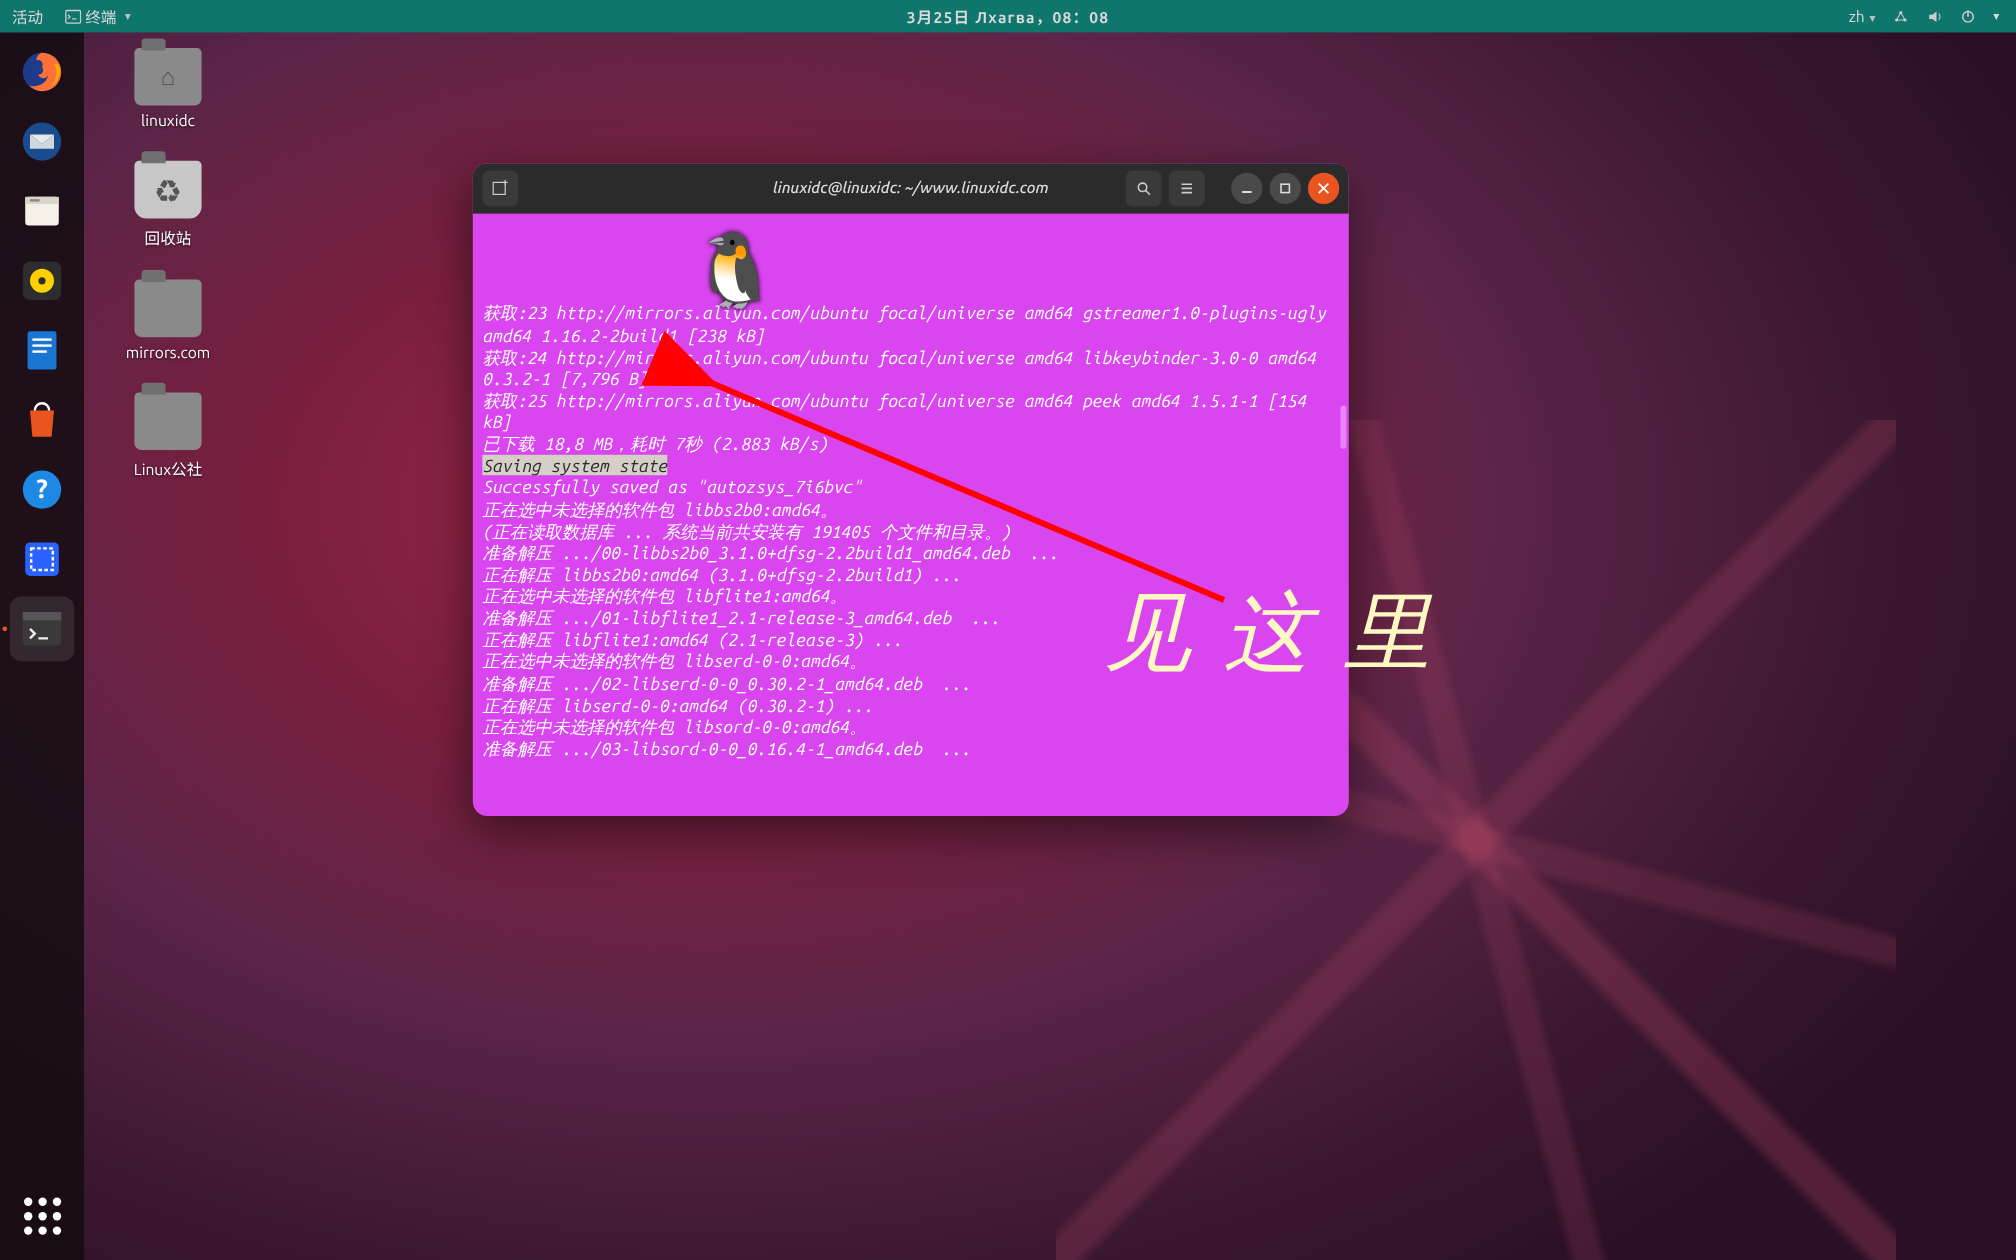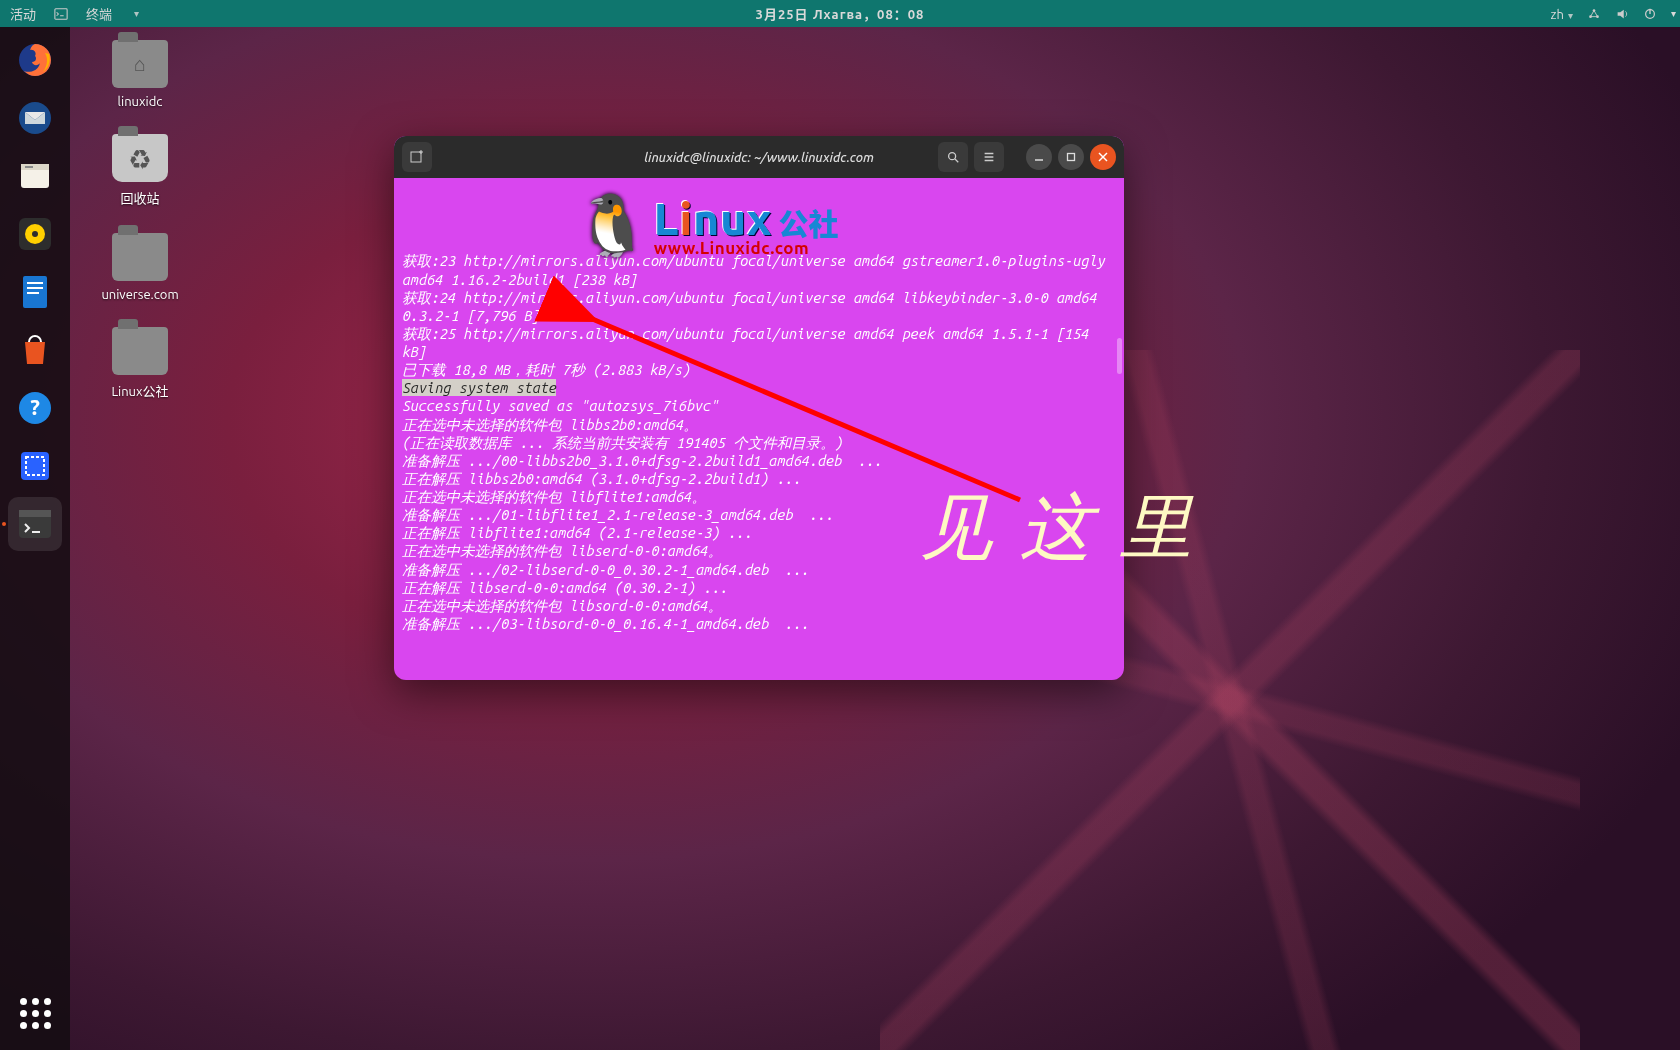--- a/index.html
+++ b/index.html
@@ -38,23 +38,23 @@
       height: 27px;
       background: #0f766e;
       color: #d9d9d9;
       display: flex;
       align-items: center;
       font-size: 13px;
       z-index: 100;
     }
     .topbar-left { display: flex; align-items: center; gap: 18px; padding-left: 10px; }
     .topbar-center { position:absolute; left:50%; transform:translateX(-50%); font-weight:700; letter-spacing:1px; }
-    .topbar-right { margin-left: auto; display: flex; align-items: center; gap: 14px; padding-right: 4px; }
+    .topbar-right { margin-left: auto; display: flex; align-items: center; gap: 14px; padding-right: 14px; }
     .topbar .dd::after { content:"▾"; font-size:10px; margin-left:4px; opacity:.8;}
-    .topbar-app { display:flex; align-items:center; gap:18px;}
+    .topbar-app { display:flex; align-items:center; gap:3px;}
     .tb-icon { display:inline-block; width:14px; height:14px; }
     
     .dock {
       position: absolute;
       left: 0; top: 27px; bottom: 0;
       width: 70px;
       background: rgba(20,12,18,0.88);
       display: flex;
       flex-direction: column;
       align-items: center;
@@ -294,21 +294,21 @@
     <div class="label">linuxidc</div>
   </div>
   <div class="dicon trash">
     <div class="glyph" style="border-radius:4px 4px 10px 10px;">
         <span class="inner-icon">♻</span>
       </div>
     <div class="label">回收站</div>
   </div>
   <div class="dicon">
     <div class="glyph"></div>
-    <div class="label">universe.com</div>
+    <div class="label">mirrors.com</div>
   </div>
   <div class="dicon">
     <div class="glyph"></div>
     <div class="label">Linux公社</div>
   </div>
 </div>
 
 <div class="terminal">
   <div class="term-titlebar">
     <div class="titlebar-left">
@@ -353,26 +353,20 @@
       </div>
     </div>
   </div>
   <div class="term-body" id="term-output">
     <div class="scrollbar-ind"></div>
   <div>获取:23 http://mirrors.aliyun.com/ubuntu focal/universe amd64 gstreamer1.0-plugins-ugly amd64 1.16.2-2build1 [238 kB]</div><div>获取:24 http://mirrors.aliyun.com/ubuntu focal/universe amd64 libkeybinder-3.0-0 amd64 0.3.2-1 [7,796 B]</div><div>获取:25 http://mirrors.aliyun.com/ubuntu focal/universe amd64 peek amd64 1.5.1-1 [154 kB]</div><div>已下载 18,8 MB，耗时 7秒 (2.883 kB/s)</div><div><span class="highlight">Saving system state</span></div><div>Successfully saved as "autozsys_7i6bvc"</div><div>正在选中未选择的软件包 libbs2b0:amd64。</div><div>(正在读取数据库 ... 系统当前共安装有 191405 个文件和目录。)</div><div>准备解压 .../00-libbs2b0_3.1.0+dfsg-2.2build1_amd64.deb  ...</div><div>正在解压 libbs2b0:amd64 (3.1.0+dfsg-2.2build1) ...</div><div>正在选中未选择的软件包 libflite1:amd64。</div><div>准备解压 .../01-libflite1_2.1-release-3_amd64.deb  ...</div><div>正在解压 libflite1:amd64 (2.1-release-3) ...</div><div>正在选中未选择的软件包 libserd-0-0:amd64。</div><div>准备解压 .../02-libserd-0-0_0.30.2-1_amd64.deb  ...</div><div>正在解压 libserd-0-0:amd64 (0.30.2-1) ...</div><div>正在选中未选择的软件包 libsord-0-0:amd64。</div><div>准备解压 .../03-libsord-0-0_0.16.4-1_amd64.deb  ...</div></div>
 </div>
 
 <div class="watermark">
   <span class="tux">🐧</span>
-  <div class="wm-text">
-    <div>
-      <span class="wm-main"><span>L</span><span class="wm-i">i</span><span>nux</span></span><span class="wm-cn">公社</span>
-    </div>
-    <div class="wm-url">www.Linuxidc.com</div>
-  </div>
 </div>
 
 <div class="annotation">
   <svg>
     <defs>
       <marker id="arrowhead" markerWidth="12" markerHeight="10" refX="2" refY="5" orient="auto">
         <polygon points="12 0, 0 5, 12 10" fill="#ff0000"></polygon>
       </marker>
     </defs>
     <line x1="460" y1="190" x2="30" y2="8" stroke="#ff0000" stroke-width="5" marker-end="url(#arrowhead)"></line>

